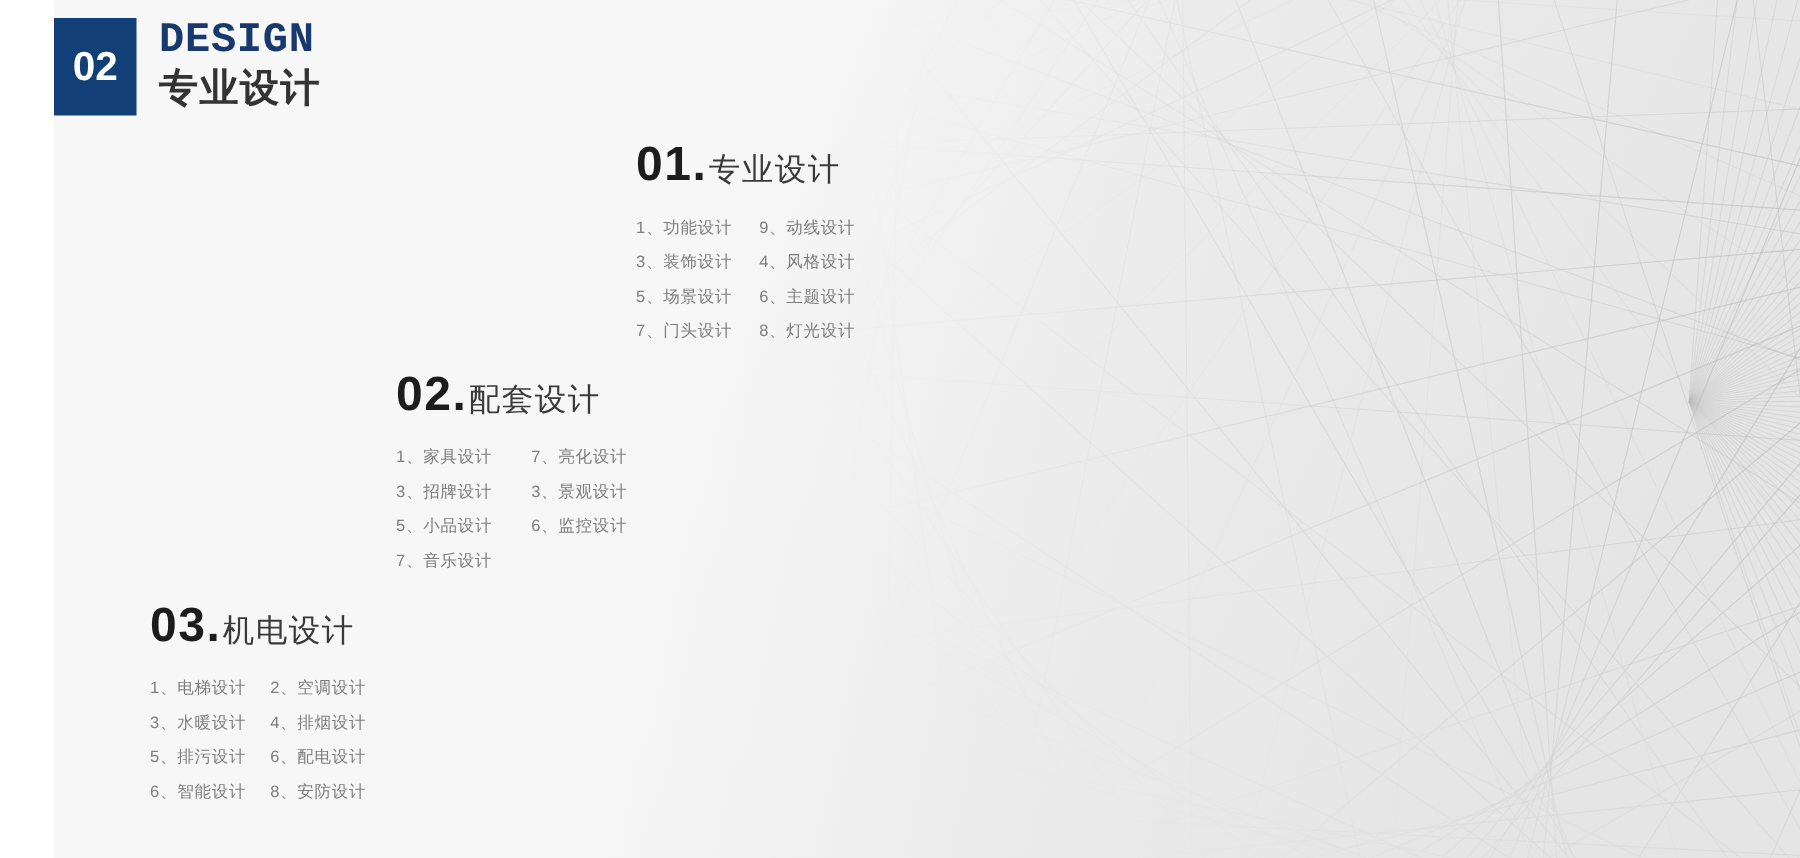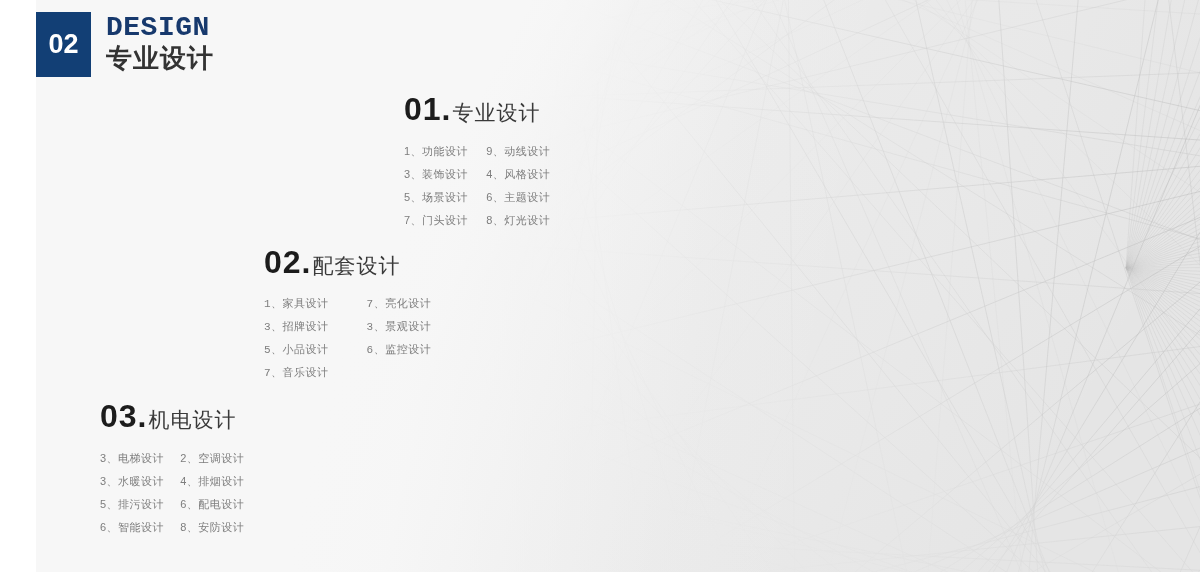--- a/index.html
+++ b/index.html
@@ -139,25 +139,25 @@
   }
   .block-item {
     font-size: 11px;
     color: #7d7d7d;
     line-height: 14px;
     white-space: nowrap;
     letter-spacing: 0.5px;
   }
 
   
-  #block-1 { left: 368px; top: 92px; }
+  #block-1 { left: 388px; top: 92px; }
   #block-2 { left: 228px; top: 245px; }
   #block-3 { left: 64px; top: 399px; }
 
-  #block-2 .block-items { column-gap: 38px; font-family: Liberation Mono, monospace; }
+  #block-2 .block-items { column-gap: 26px; }
   #block-3 .block-items { column-gap: 16px; }
 </style>
 </head>
 <body>
 
 <div class="slide">
 
   <div class="decor-layer">
     <svg id="decor-svg" viewBox="0 0 1200 572" preserveAspectRatio="none">
         <defs>
@@ -470,21 +470,21 @@
       <span class="block-item">7、音乐设计</span>
     </div>
   </div>
 
   <div class="block" id="block-3">
     <div class="block-heading">
       <span class="block-index">03.</span>
       <span class="block-title">机电设计</span>
     </div>
     <div class="block-items">
-      <span class="block-item">3、电梯设计</span>
+      <span class="block-item">1、电梯设计</span>
       <span class="block-item">2、空调设计</span>
       <span class="block-item">3、水暖设计</span>
       <span class="block-item">4、排烟设计</span>
       <span class="block-item">5、排污设计</span>
       <span class="block-item">6、配电设计</span>
       <span class="block-item">6、智能设计</span>
       <span class="block-item">8、安防设计</span>
     </div>
   </div>
 

